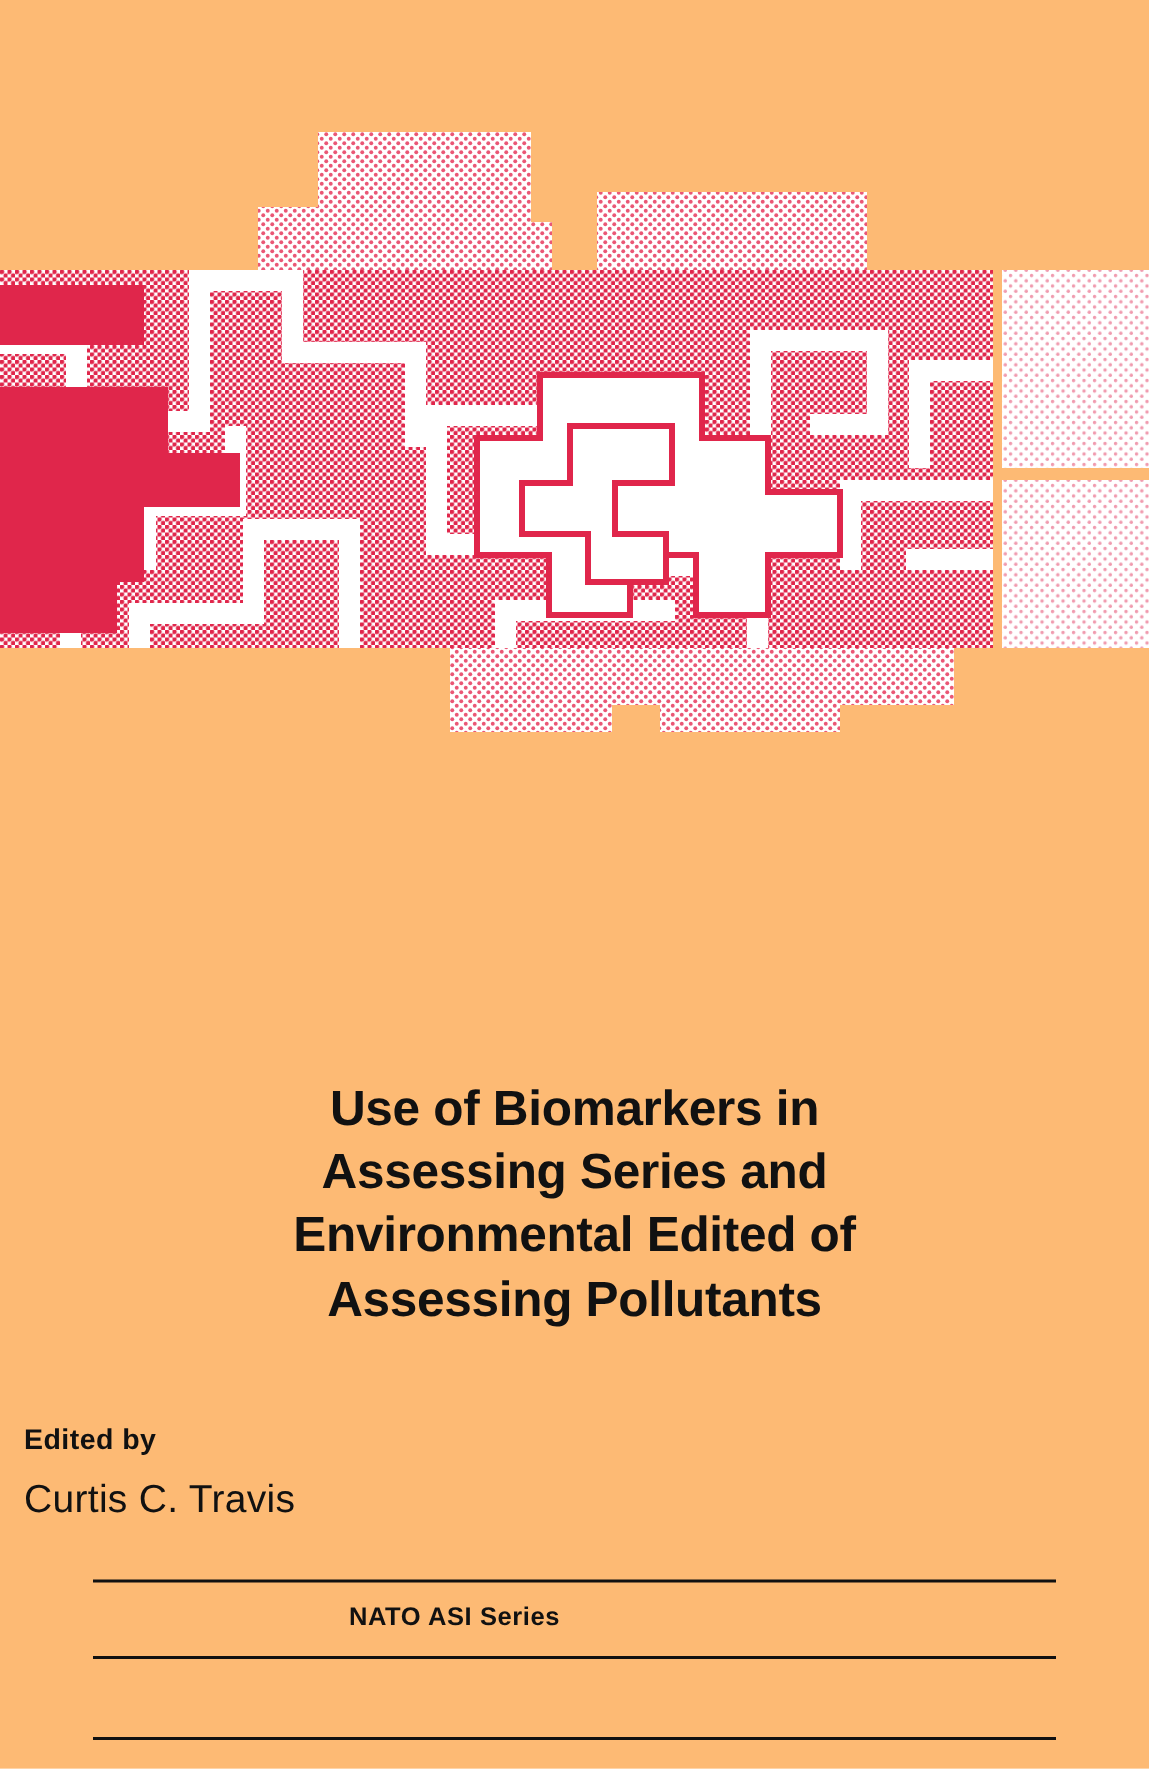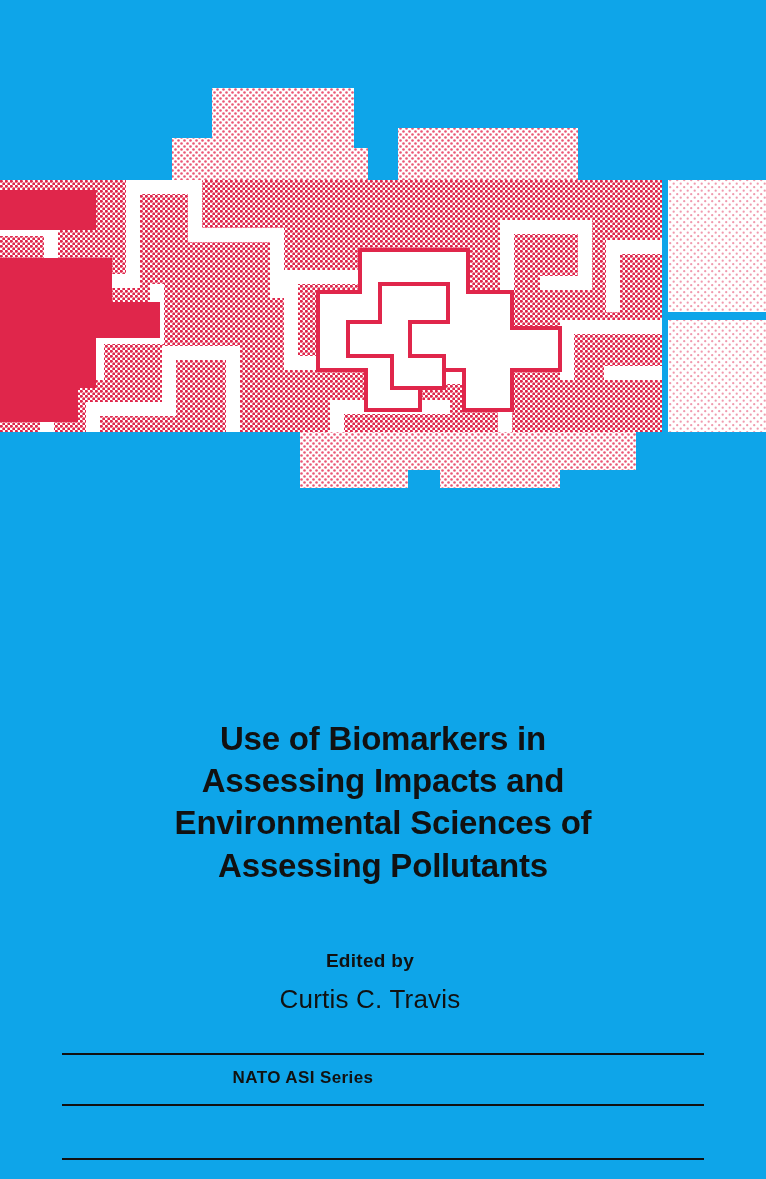--- a/index.html
+++ b/index.html
@@ -13,21 +13,21 @@
     position: relative;
     font-family: "Liberation Sans", sans-serif;
     overflow: hidden;
   }
 
   .cover {
     position: absolute;
     left: 0; top: 0;
     width: 766px;
     height: 1179px;
-    background: #0ea5e9;
+    background: #fdba74;
   }
 
   
   .artwork {
     position: absolute;
     left: 0;
     top: 70px;
     width: 766px;
     height: 430px;
   }
@@ -45,24 +45,23 @@
     font-size: 33px;
     font-weight: bold;
     color: #111111;
     line-height: 1.28;
     letter-spacing: -0.2px;
   }
 
   
   .editor-block {
     position: absolute;
-    left: 0;
+    left: 16px;
     top: 950px;
     width: 740px;
-    text-align: center;
   }
   .edited-by {
     font-size: 19px;
     font-weight: bold;
     color: #111111;
     letter-spacing: 0.3px;
   }
   .editor-name {
     margin-top: 12px;
     font-size: 26px;
@@ -202,22 +201,22 @@
       <g>
         <path d="M300,362 L560,362 L560,418 L440,418 L440,400 L300,400 Z" fill="url(#dots-light)"></path>
         <rect x="560" y="362" width="76" height="38" fill="url(#dots-light)"></rect>
         <rect x="300" y="400" width="108" height="18" fill="url(#dots-light)"></rect>
       </g>
     </svg>
   </div>
 
   <div class="title-block">
     <div class="title-line">Use of Biomarkers in</div>
-    <div class="title-line">Assessing Impacts and</div>
-    <div class="title-line">Environmental Sciences of</div>
+    <div class="title-line">Assessing Series and</div>
+    <div class="title-line">Environmental Edited of</div>
     <div class="title-line">Assessing Pollutants</div>
   </div>
 
   <div class="editor-block">
     <div class="edited-by">Edited by</div>
     <div class="editor-name">Curtis C. Travis</div>
   </div>
 
   <div class="series-rule rule-top"></div>
   <div class="series-name">NATO ASI Series</div>

